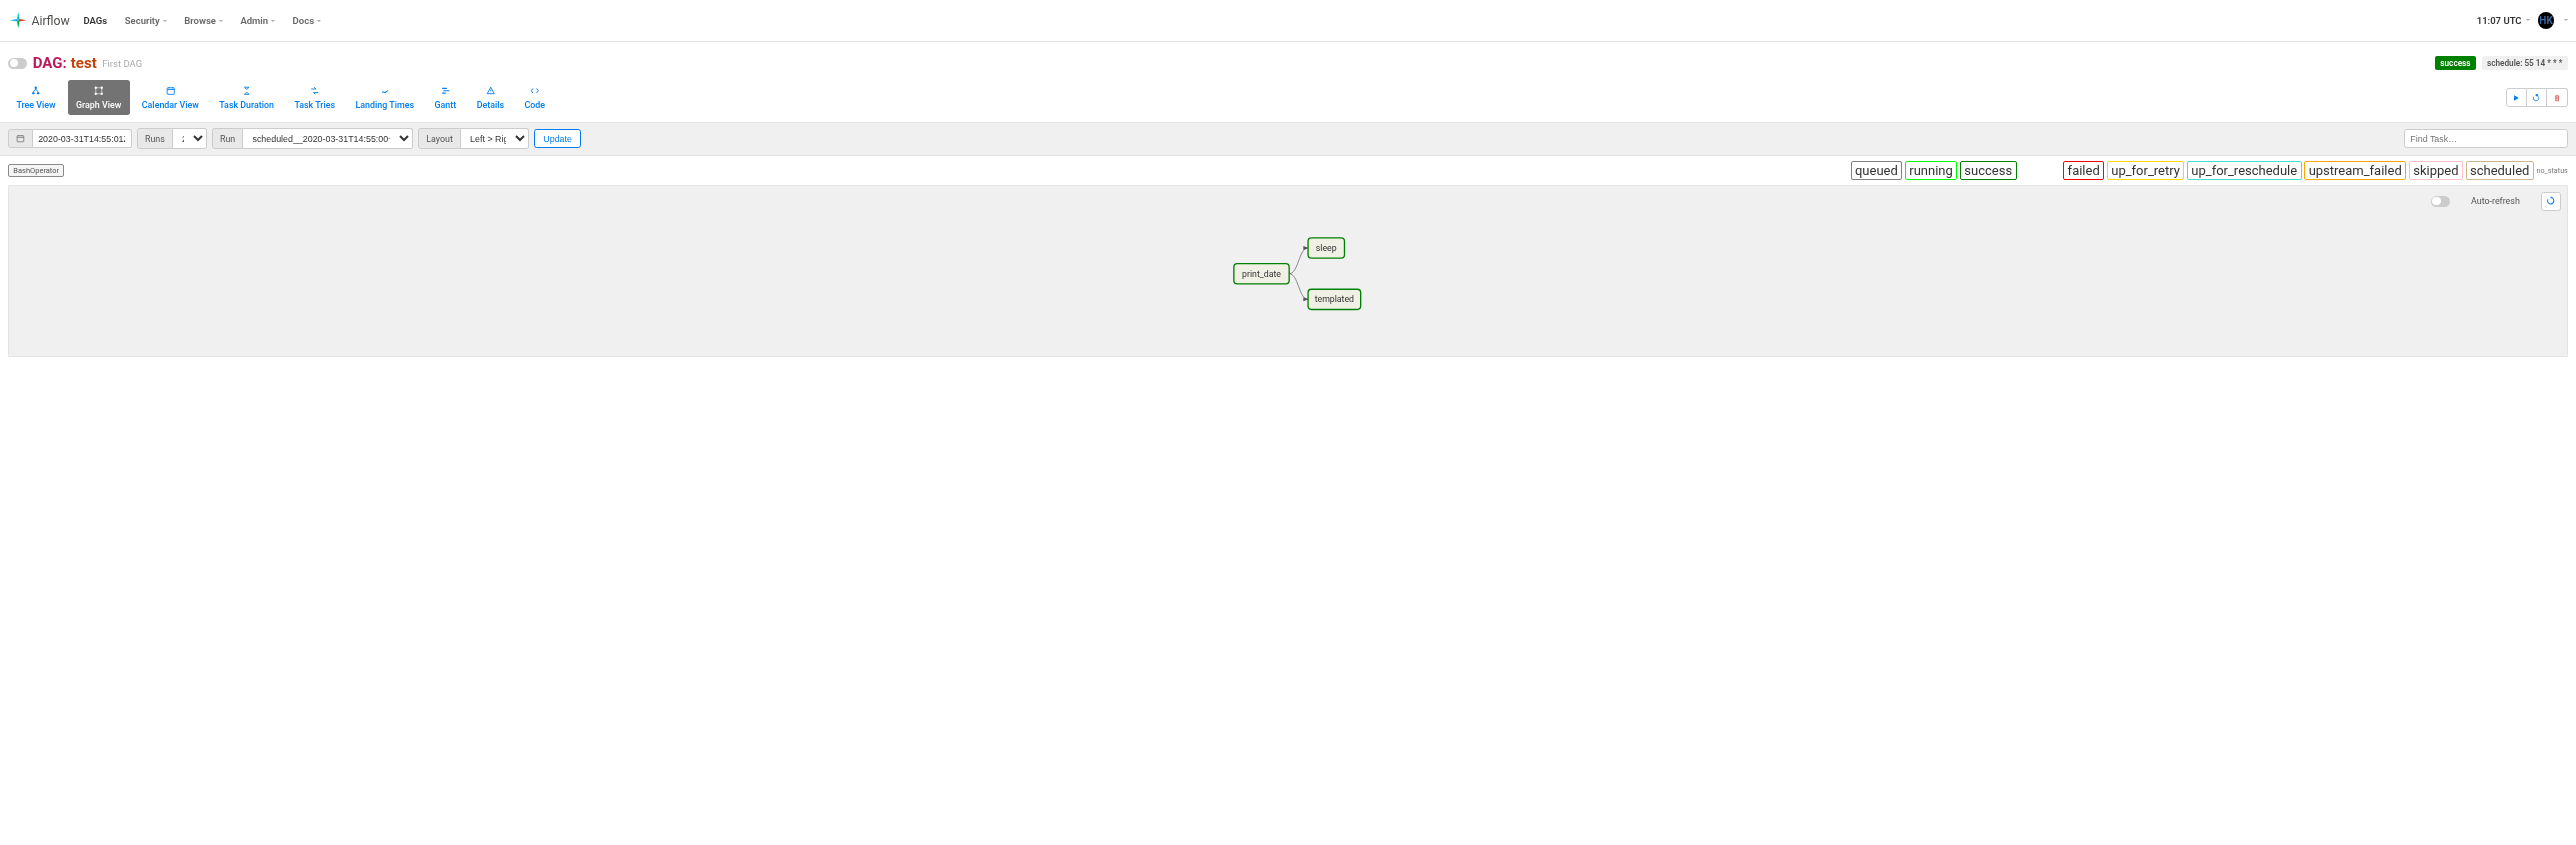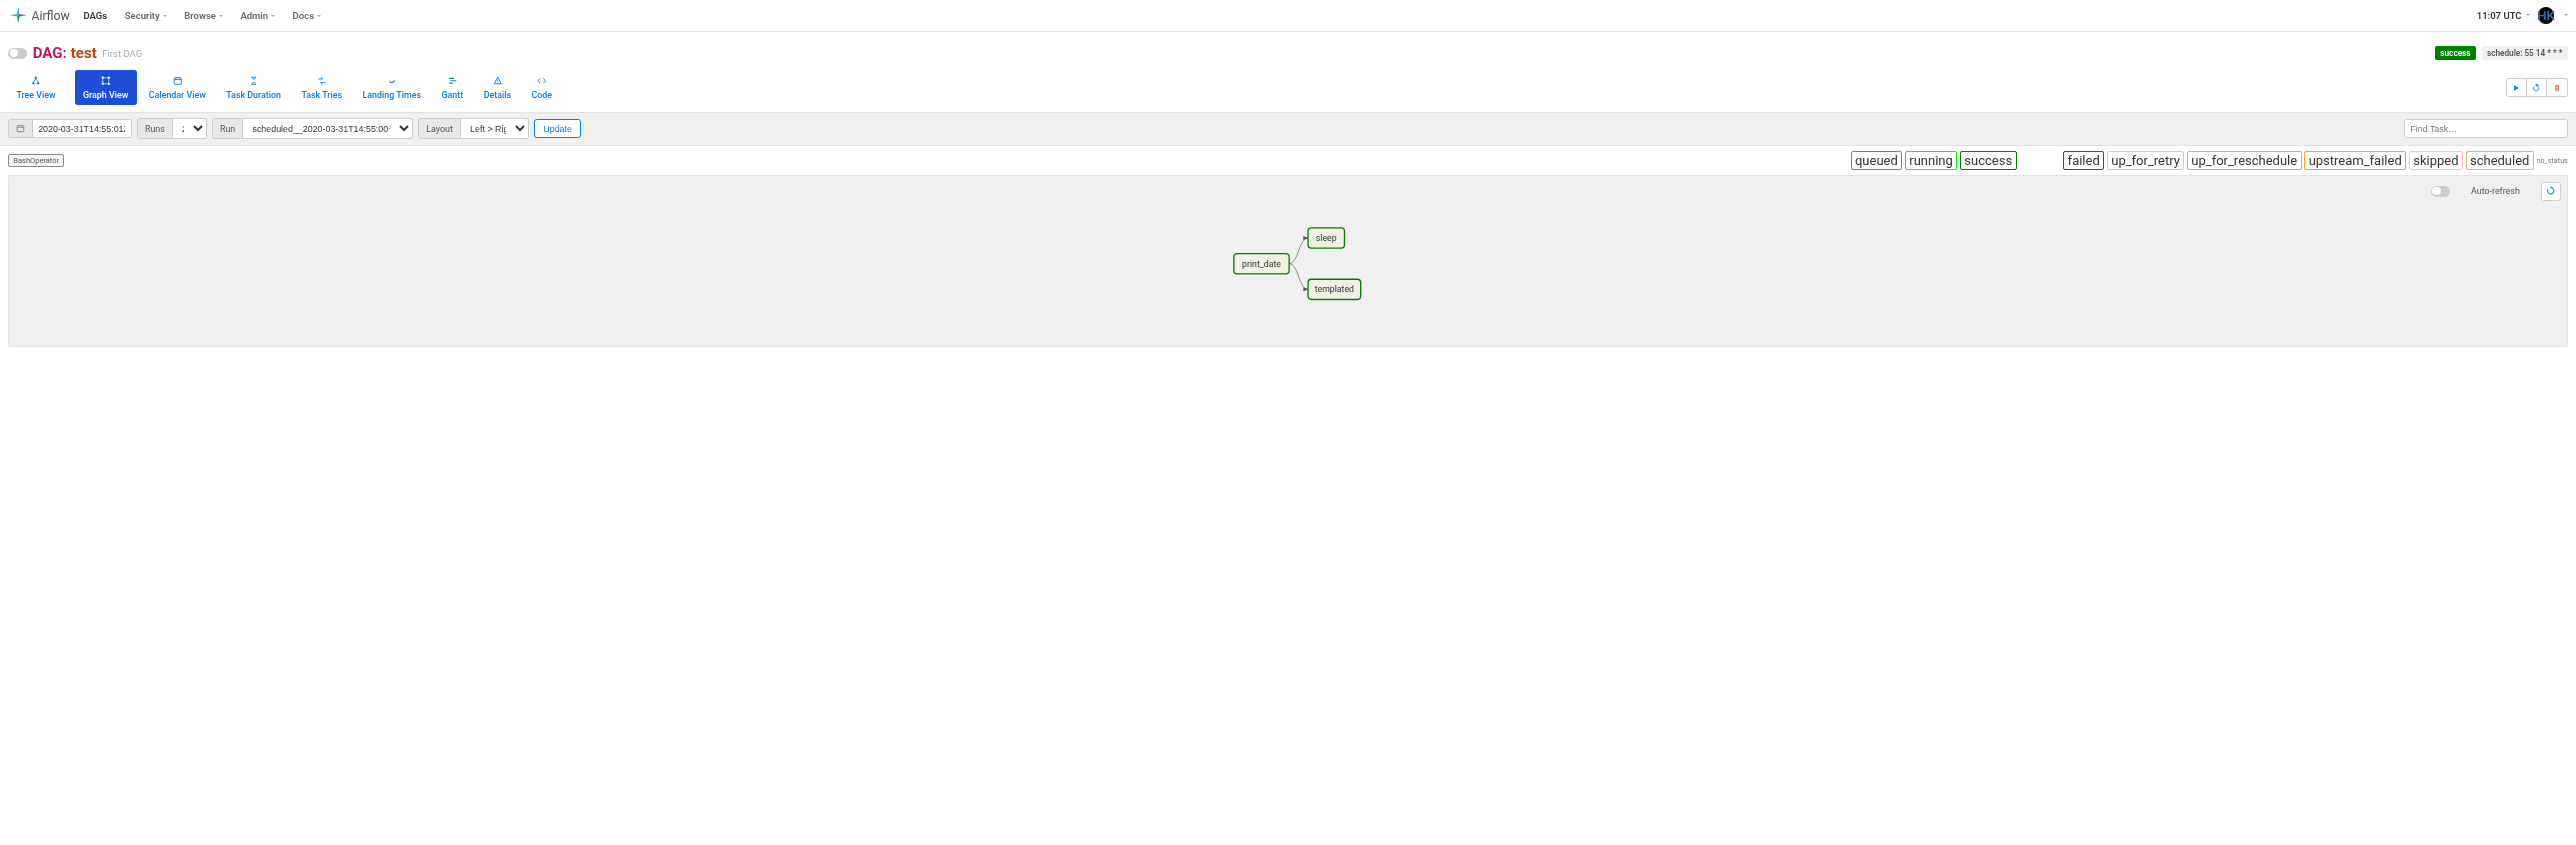--- a/index.html
+++ b/index.html
@@ -1,46 +1,46 @@
 <!DOCTYPE html>
 <html style="font-size:11px"><head>
 <meta charset="utf-8">
 <style>
   * { box-sizing: border-box; margin: 0; padding: 0; }
   body { font-family: -apple-system, BlinkMacSystemFont, "Segoe UI", Roboto, "Helvetica Neue", Arial, sans-serif; font-size: 9.5px; color: #333; background: #fff; }
   
   
-  .navbar { display: flex; align-items: center; height: 32px; border-bottom: 0.7px solid #e3e3e3; padding: 0 8.2px; }
+  .navbar { display: flex; align-items: center; height: 42px; border-bottom: 0.7px solid #e3e3e3; padding: 0 8.2px; }
   .navbar-brand { display: flex; align-items: center; margin-right: 13.6px; }
   .navbar-brand svg { width: 20.5px; height: 20.5px; }
   .navbar-brand span { font-size: 12.3px; font-weight: 400; color: #51504f; margin-left: 2.7px; }
   .nav-left { display: flex; gap: 17.7px; }
   .nav-item { color: #666; font-weight: 600; font-size: 9.5px; cursor: pointer; display: flex; align-items: center; gap: 1.4px; }
   .nav-item.active { color: #333; }
   .caret { width: 0; height: 0; border-left: 2.7px solid transparent; border-right: 2.7px solid transparent; border-top: 2.7px solid #aaa; margin-left: 1.4px; }
   .nav-right { margin-left: auto; display: flex; align-items: center; gap: 8.2px; }
   .clock { font-weight: 600; color: #333; display: flex; align-items: center; }
-  .avatar { width: 16.4px; height: 16.4px; border-radius: 50%; background: #000000; color: #3d6aa6; font-size: 13px; font-weight: 600; display: flex; align-items: center; justify-content: center; }
+  .avatar { width: 16.4px; height: 16.4px; border-radius: 50%; background: #000000; color: #3d6aa6; font-size: 10px; font-weight: 600; display: flex; align-items: center; justify-content: center; }
   
   
   .dag-header { display: flex; align-items: center; padding: 12.3px 8.2px 5.5px 8.2px; }
   .toggle { width: 19px; height: 11px; background: #ccc; border-radius: 5.5px; position: relative; margin-right: 5.5px; cursor: pointer; }
   .toggle::after { content: ""; position: absolute; width: 8.2px; height: 8.2px; background: #fff; border-radius: 50%; top: 1.4px; left: 1.4px; }
   .dag-label { font-size: 15px; font-weight: 700; color: #be185d; text-align: center; }
   .dag-name { font-size: 15px; font-weight: 700; color: #c2410c; margin-left: 4.1px; }
   .dag-desc { font-size: 9.5px; color: #aaa; margin-left: 5.5px; }
   .header-right { margin-left: auto; display: flex; align-items: center; gap: 5.5px; }
   .badge-success { background: #008000; color: #fff; border-radius: 2px; padding: 2px 5.5px; font-size: 8.2px; font-weight: 600; }
   .badge-schedule { background: #f0f0f0; color: #555; border-radius: 2px; padding: 2px 5.5px; font-size: 8.2px; font-weight: 600; }
   
   
   .tabs-row { display: flex; align-items: center; padding: 2.7px 8.2px 6.8px 8.2px; }
   .tabs { display: flex; gap: 4.1px; }
   .tab { display: flex; align-items: center; gap: 4.1px; padding: 5.5px 8.2px; border-radius: 2.7px; font-size: 8.9px; font-weight: 500; color: #017cee; cursor: pointer; flex-direction: column; }
-  .tab.active { background: #1d4ed8; color: #fff; margin-left: 7px; }
+  .tab.active { background: #737373; color: #fff; }
   .tab svg { width: 9.5px; height: 9.5px; }
   .action-buttons { margin-left: auto; display: flex; }
   .action-btn { width: 20.5px; height: 19px; border: 0.7px solid #ccc; background: #fff; display: flex; align-items: center; justify-content: center; cursor: pointer; }
   .action-btn:first-child { border-radius: 2.7px 0 0 2.7px; }
   .action-btn:last-child { border-radius: 0 2.7px 2.7px 0; }
   .action-btn + .action-btn { border-left: none; }
   .action-btn svg { width: 8.2px; height: 8.2px; }
   
   
   .controls-row { display: flex; align-items: center; gap: 5.5px; padding: 5.5px 8.2px; background: #f0f0f0; border-top: 0.7px solid #e3e3e3; border-bottom: 0.7px solid #e3e3e3; }

